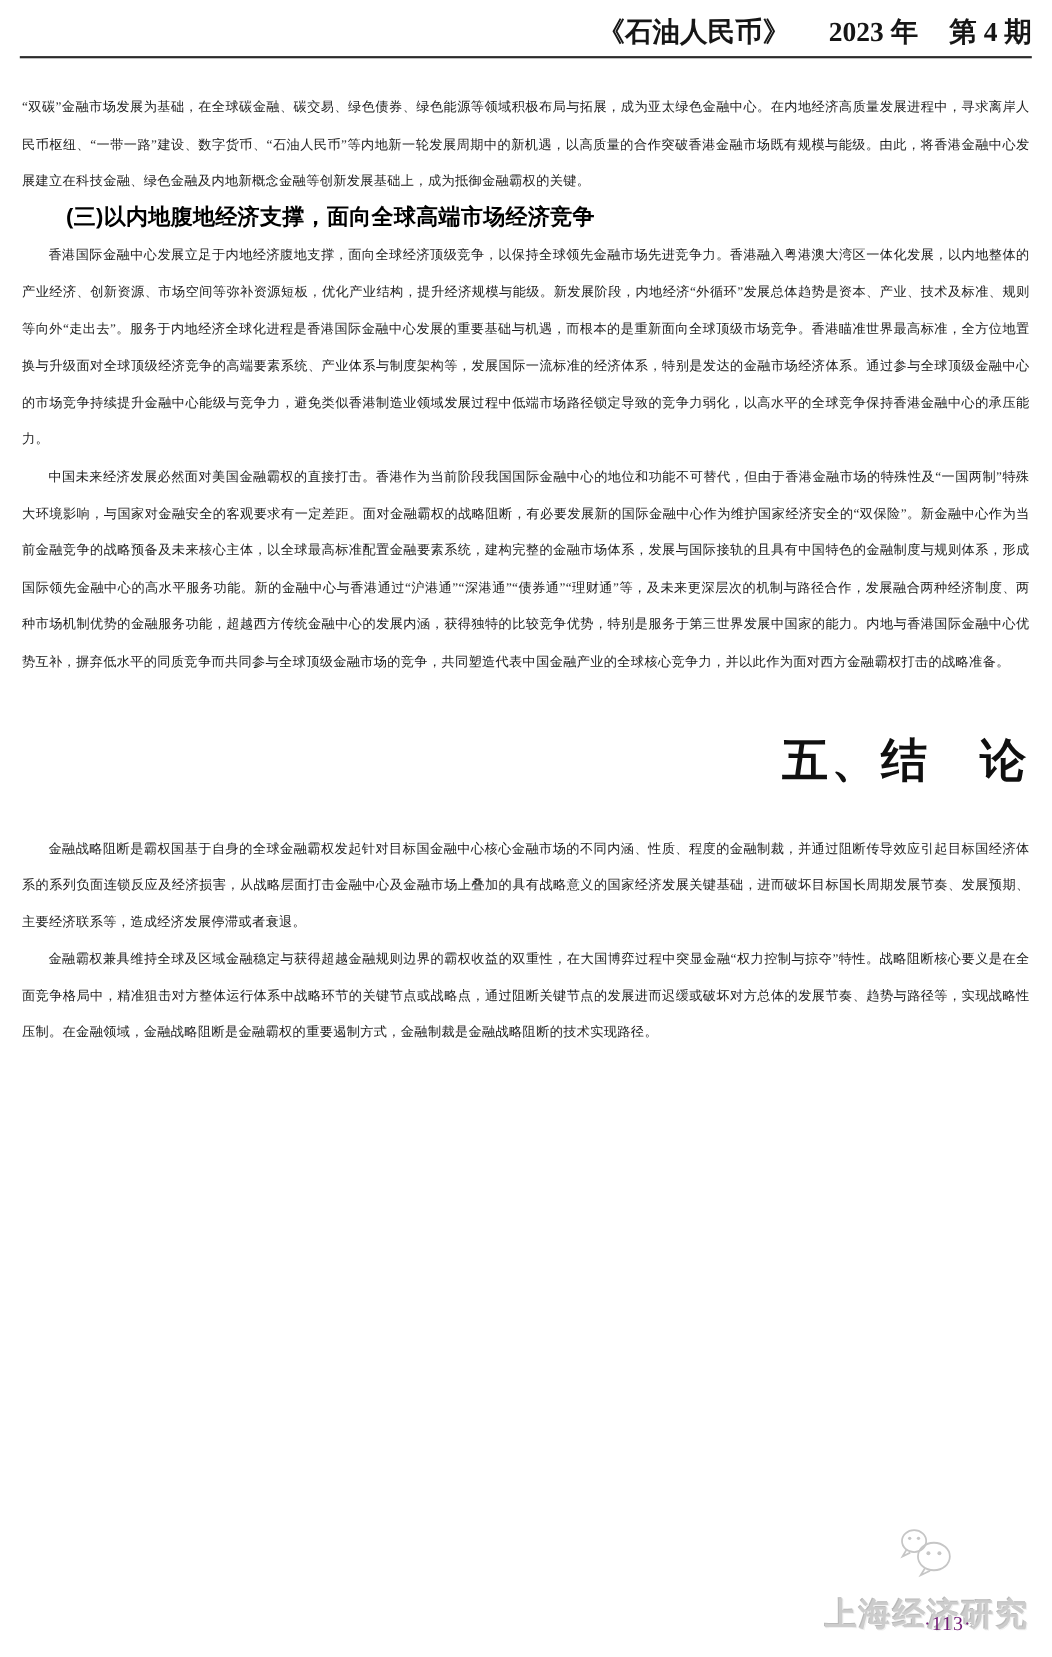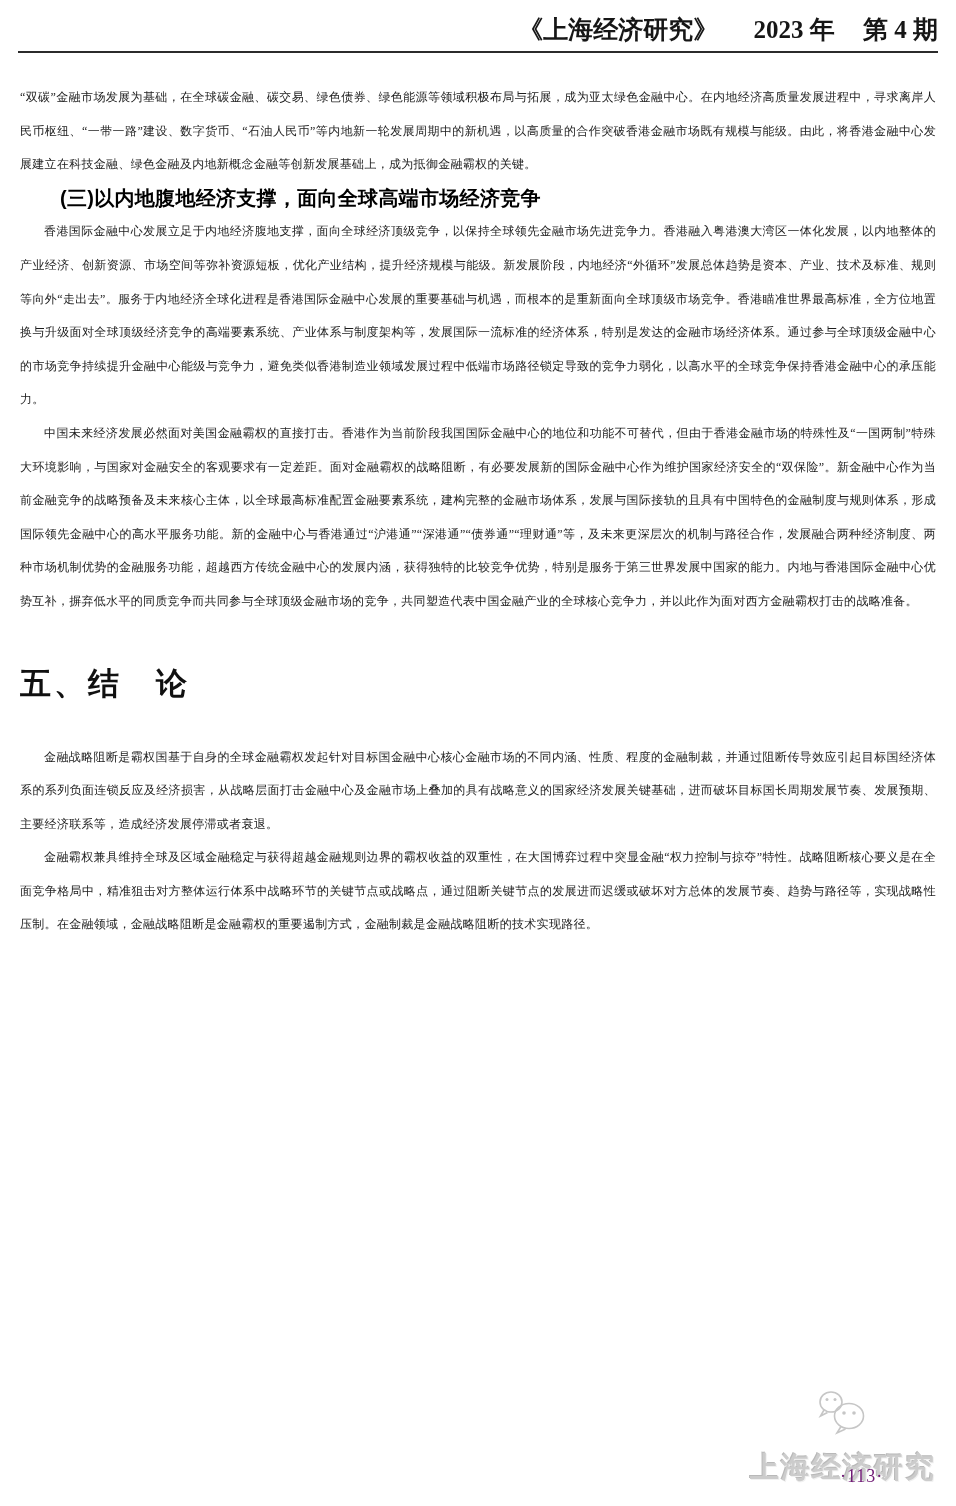--- a/index.html
+++ b/index.html
@@ -57,24 +57,24 @@
     font-size: 20px;
     line-height: 33.6px;
     letter-spacing: 0.3px;
     text-indent: 2em;
     color: #000000;
   }
   .conclusion-title {
     margin: 0;
     padding-top: 44px;
     padding-bottom: 36px;
-    text-align: left;
+    text-align: right;
     font-family: "Liberation Sans", sans-serif;
     font-weight: bold;
-    font-size: 31px;
+    font-size: 42px;
     letter-spacing: 3px;
     color: #101010;
   }
   
   .watermark {
     position: absolute;
     right: 20px;
     bottom: 18px;
     display: flex;
     align-items: center;
@@ -101,21 +101,21 @@
     letter-spacing: 1px;
   }
 </style>
 </head>
 <body>
 
 <div class="page">
 
   <header class="page-header">
     <div class="header-line">
-      <span class="journal-title">《上海经济研究》</span>
+      <span class="journal-title">《石油人民币》</span>
       <span class="journal-year">2023 年</span>
       <span class="journal-issue">第 4 期</span>
     </div>
     <div class="header-rule"></div>
   </header>
 
   <main class="article">
     <p class="body-text">“双碳”金融市场发展为基础，在全球碳金融、碳交易、绿色债券、绿色能源等领域积极布局与拓展，成为亚太绿色金融中心。在内地经济高质量发展进程中，寻求离岸人民币枢纽、“一带一路”建设、数字货币、“石油人民币”等内地新一轮发展周期中的新机遇，以高质量的合作突破香港金融市场既有规模与能级。由此，将香港金融中心发展建立在科技金融、绿色金融及内地新概念金融等创新发展基础上，成为抵御金融霸权的关键。</p>
 
     <h3 class="sub-heading">(三)以内地腹地经济支撑，面向全球高端市场经济竞争</h3>

